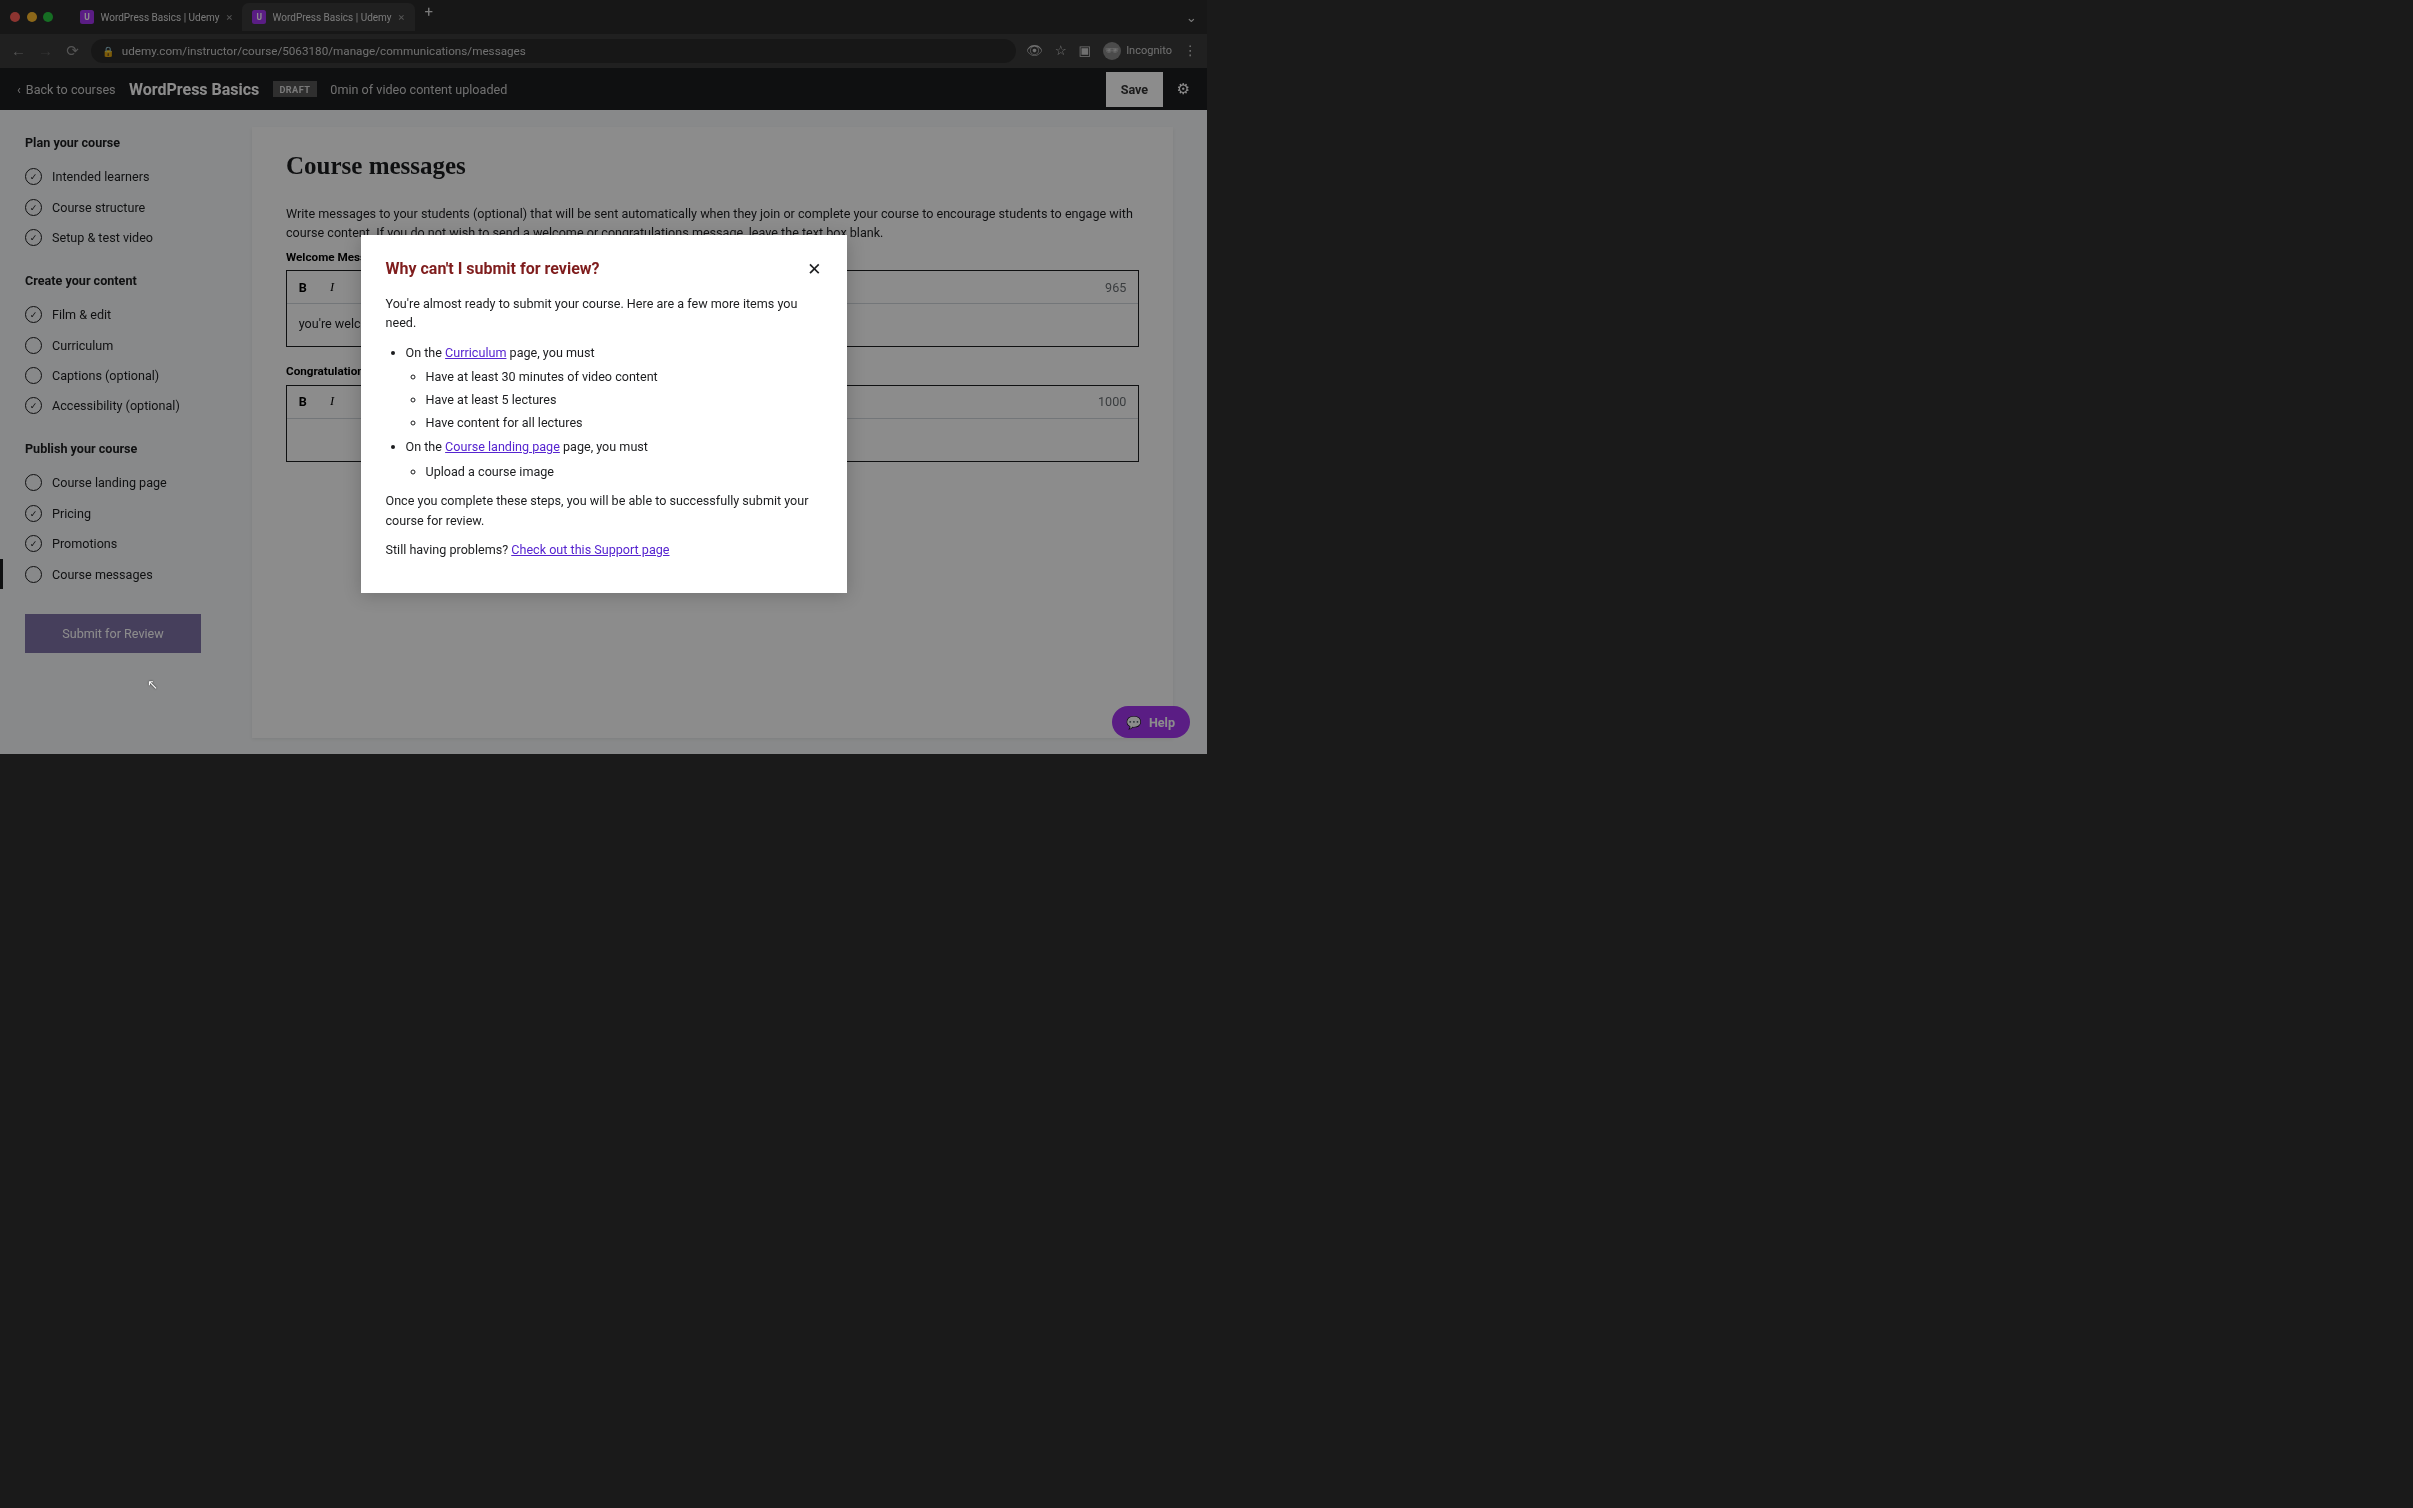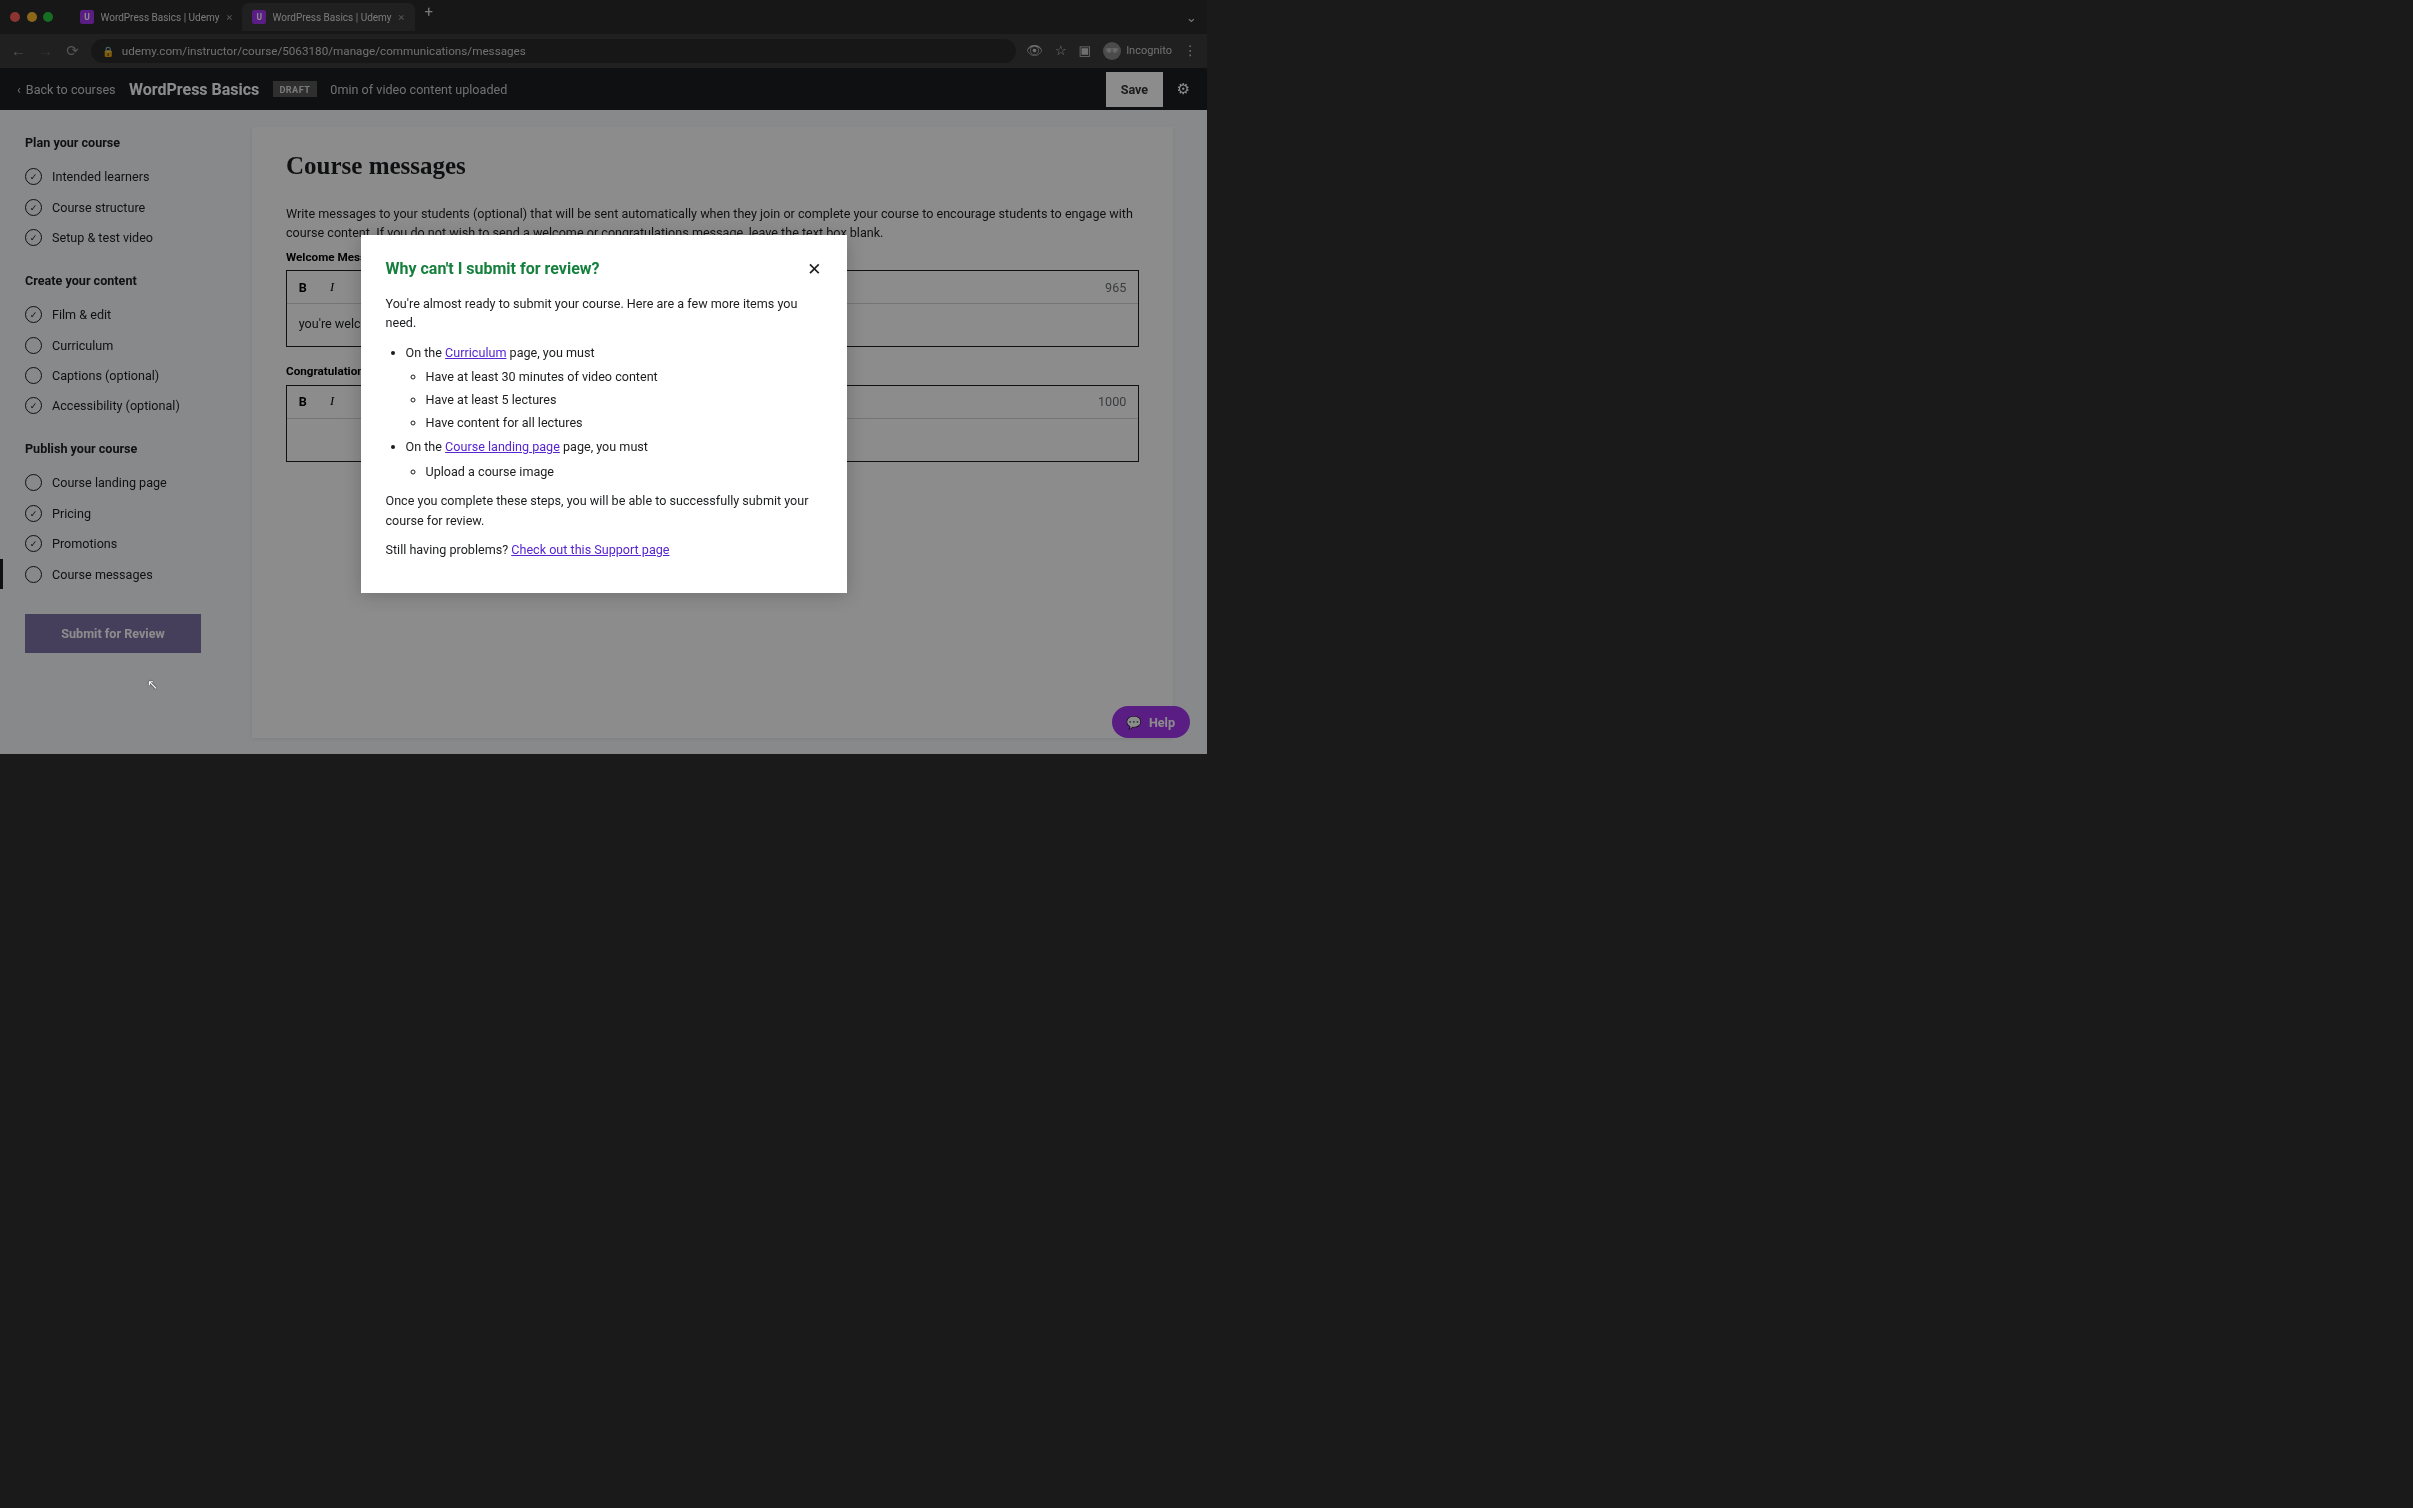--- a/index.html
+++ b/index.html
@@ -42,38 +42,38 @@
 
 
 .main { display: flex; background: #f7f9fa; height: calc(754px - 109px); }
 .sidebar { width: 235px; padding: 25px 0 25px 25px; }
 .section-heading { font-weight: 700; font-size: 12.6px; color: #1c1d1f; margin-bottom: 11.7px; margin-top: 20px; }
 .section-heading:first-child { margin-top: 0; }
 .sidebar-item { display: flex; align-items: center; gap: 10px; padding: 6.7px 0; font-size: 12.6px; color: #1c1d1f; cursor: pointer; position: relative; }
 .sidebar-item.active::before { content: ''; position: absolute; left: -25px; top: 0; bottom: 0; width: 3.4px; background: #1c1d1f; }
 .status-circle { width: 17px; height: 17px; border: 1.7px solid #1c1d1f; border-radius: 50%; display: flex; align-items: center; justify-content: center; font-size: 9.2px; flex-shrink: 0; }
 .status-circle.checked::after { content: '✓'; }
-.submit-btn { margin-top: 25px; background: #8072a8; color: #fff; border: none; padding: 11.7px 25px; font-size: 12.6px; font-weight: 700; width: 176px; cursor: pointer; }
+.submit-btn { margin-top: 25px; background: #8072a8; color: #fff; border: none; padding: 11.7px 25px; font-size: 12.6px; font-weight: 400; width: 176px; cursor: pointer; }
 
 .content { flex: 1; background: #fff; margin: 17px 34px 17px 17px; box-shadow: 0 1.7px 3.4px rgba(0,0,0,0.08); padding: 25px 34px; }
 .page-title { font-family: Georgia, serif; font-size: 25px; font-weight: 700; color: #1c1d1f; margin-bottom: 25px; }
 .intro-text { font-size: 12.6px; color: #1c1d1f; line-height: 1.5; margin-bottom: 7px; }
 .msg-label { font-weight: 700; font-size: 11.7px; margin-bottom: 6.7px; }
 .editor { border: 0.8px solid #1c1d1f; margin-bottom: 17px; }
 .toolbar { display: flex; align-items: center; border-bottom: 0.8px solid #d1d7dc; }
 .tool-btn { padding: 8.4px 11.7px; font-size: 12.6px; cursor: pointer; }
 .tool-bold { font-weight: 700; }
 .tool-italic { font-style: italic; font-family: Georgia, serif; }
 .char-count { margin-left: auto; padding: 8.4px 11.7px; color: #6a6f73; font-size: 12.6px; }
 .editor-body { padding: 11.7px; min-height: 42px; font-size: 12.6px; color: #1c1d1f; }
 
 
 .modal { position: absolute; top: 235px; left: 50%; transform: translateX(-50%); width: 486px; background: #fff; padding: 23.5px 25px; box-shadow: 0 3.4px 17px rgba(0,0,0,0.2); }
 .modal-header { display: flex; justify-content: space-between; align-items: flex-start; margin-bottom: 15px; }
-.modal-title { font-size: 16px; font-weight: 700; color: #15803d; }
+.modal-title { font-size: 16px; font-weight: 700; color: #7f1d1d; }
 .modal-close { font-size: 17px; cursor: pointer; color: #1c1d1f; background: none; border: none; }
 .modal-body { font-size: 12.6px; color: #1c1d1f; line-height: 1.55; }
 .modal-body p { margin-bottom: 10px; }
 .modal-body ul { padding-left: 20px; margin-bottom: 10px; }
 .modal-body ul ul { list-style: circle; margin-top: 5px; margin-bottom: 5px; }
 .modal-body li { margin-bottom: 3.4px; }
 .modal-body a { color: #5624d0; text-decoration: underline; }
 
 
 .help-btn { position: absolute; bottom: 17px; right: 17px; background: #a435f0; color: #fff; border-radius: 18.4px; padding: 8.4px 15px; display: flex; align-items: center; gap: 6.7px; font-weight: 700; font-size: 12.6px; }

